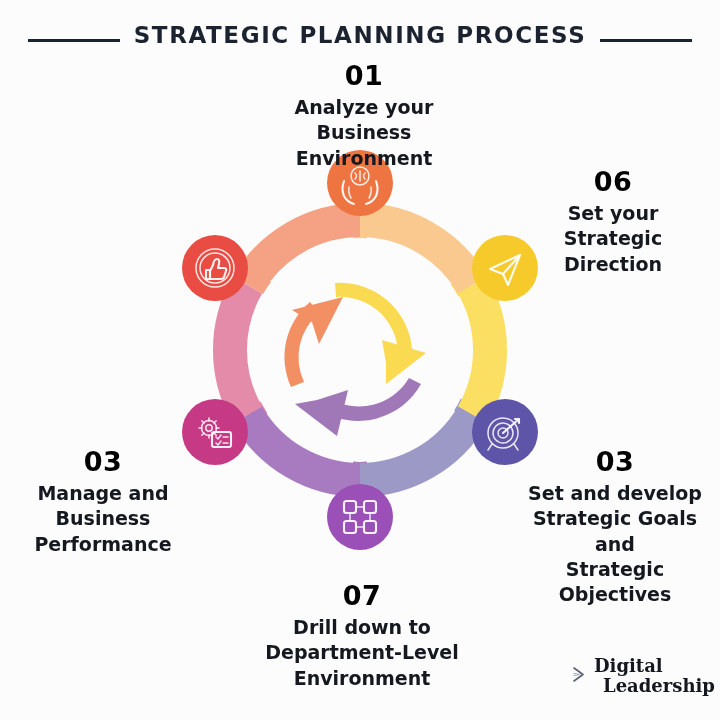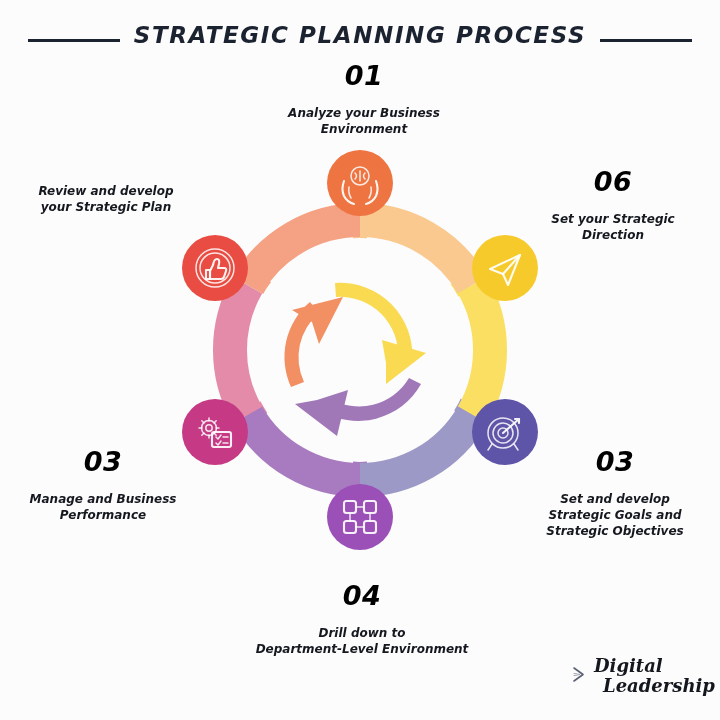--- a/index.html
+++ b/index.html
@@ -11,21 +11,20 @@
     height: 720px;
     background: #fcfcfc;
     font-family: "DejaVu Sans", "Liberation Sans", sans-serif;
     overflow: hidden;
     position: relative;
   }
   #canvas {
     position: relative;
     width: 720px;
     height: 676px;
-    font-style: italic;
   }
 
   
   .title-row {
     position: absolute;
     top: 22px;
     left: 0;
     width: 720px;
     display: flex;
     align-items: center;
@@ -62,25 +61,25 @@
     color: #15181f;
   }
   .step-num {
     font-size: 27px;
     font-weight: 700;
     letter-spacing: 0.5px;
     line-height: 1.05;
     color: #000000;
   }
   .step-label {
-    font-size: 12px;
+    font-size: 19px;
     font-weight: 700;
     line-height: 1.32;
     color: #15181f;
-    margin-top: 16px;
+    margin-top: 5px;
   }
 
   .sb-center { text-align: center; }
 
   #step-01 { left: 258px; top: 62px;  width: 212px; }
   #step-02 { left: 520px; top: 168px; width: 186px; }
   #step-03 { left: 520px; top: 448px; width: 190px; }
   #step-04 { left: 228px; top: 582px; width: 268px; }
   #step-05 { left: 10px;  top: 448px; width: 186px; }
   #step-06 { left: 12px;  top: 168px; width: 188px; }
@@ -255,40 +254,36 @@
   <div class="step-block sb-center" id="step-03">
     <div class="step-num">03</div>
     <div class="step-label">
       <span>Set and develop</span><br>
       <span>Strategic Goals and</span><br>
       <span>Strategic Objectives</span>
     </div>
   </div>
 
   <div class="step-block sb-center" id="step-04">
-    <div class="step-num">04</div>
+    <div class="step-num">07</div>
     <div class="step-label">
       <span>Drill down to</span><br>
       <span>Department-Level Environment</span>
     </div>
   </div>
 
   <div class="step-block sb-center" id="step-05">
     <div class="step-num">03</div>
     <div class="step-label">
       <span>Manage and Business</span><br>
       <span>Performance</span>
     </div>
   </div>
 
   <div class="step-block sb-center" id="step-06">
-    <div class="step-label">
-      <span>Review and develop</span><br>
-      <span>your Strategic Plan</span>
-    </div>
   </div>
 
   <div id="logo">
     <span class="chev">
       <svg width="15" height="17" viewBox="0 0 15 17">
         <path d="M2 2 L11 8.5 L2 15" fill="none" stroke="#5a6070" stroke-width="1.6" stroke-linecap="round" stroke-linejoin="round"></path>
         <path d="M2 7.5 L8 8.5 L2 9.5" fill="none" stroke="#9aa0ae" stroke-width="1.1" stroke-linecap="round"></path>
       </svg>
     </span>
     <span class="wordmark">

